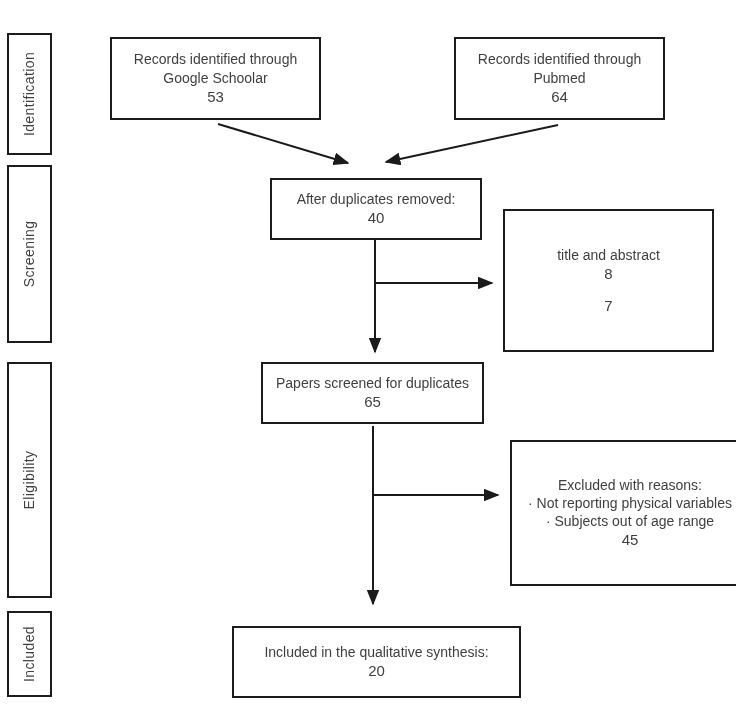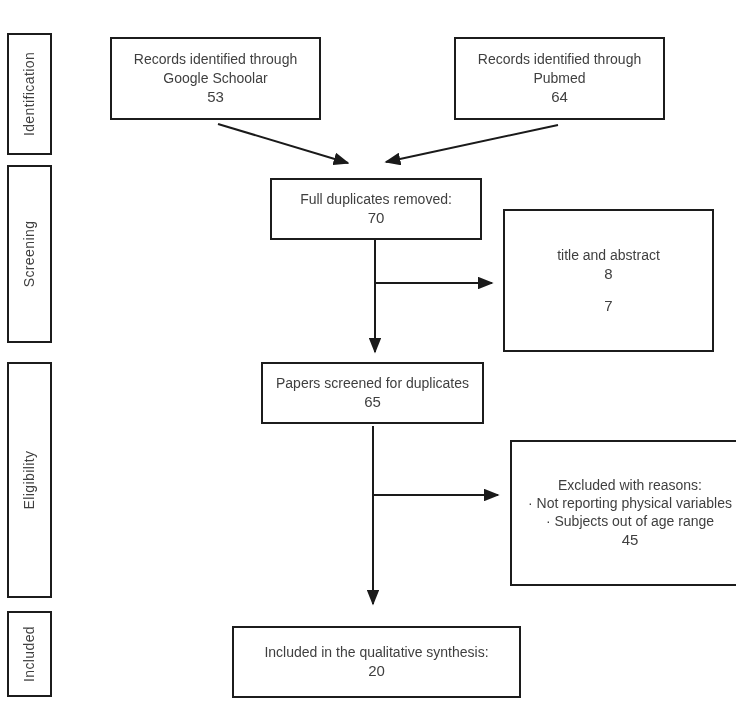--- a/index.html
+++ b/index.html
@@ -65,22 +65,22 @@
     <div class="num">53</div>
   </div>
 
   <div class="box" style="left:454px;top:37px;width:211px;height:83px">
     <div class="bl">Records identified through</div>
     <div class="bl">Pubmed</div>
     <div class="num">64</div>
   </div>
 
   <div class="box" style="left:270px;top:178px;width:212px;height:62px">
-    <div class="bl">Full duplicates removed:</div>
-    <div class="num">70</div>
+    <div class="bl">After duplicates removed:</div>
+    <div class="num">40</div>
   </div>
 
   <div class="box" style="left:503px;top:209px;width:211px;height:143px">
     <div class="bl">title and abstract</div>
     <div class="num">8</div>
     <div class="gap"></div>
     <div class="num">7</div>
   </div>
 
   <div class="box" style="left:261px;top:362px;width:223px;height:62px">

